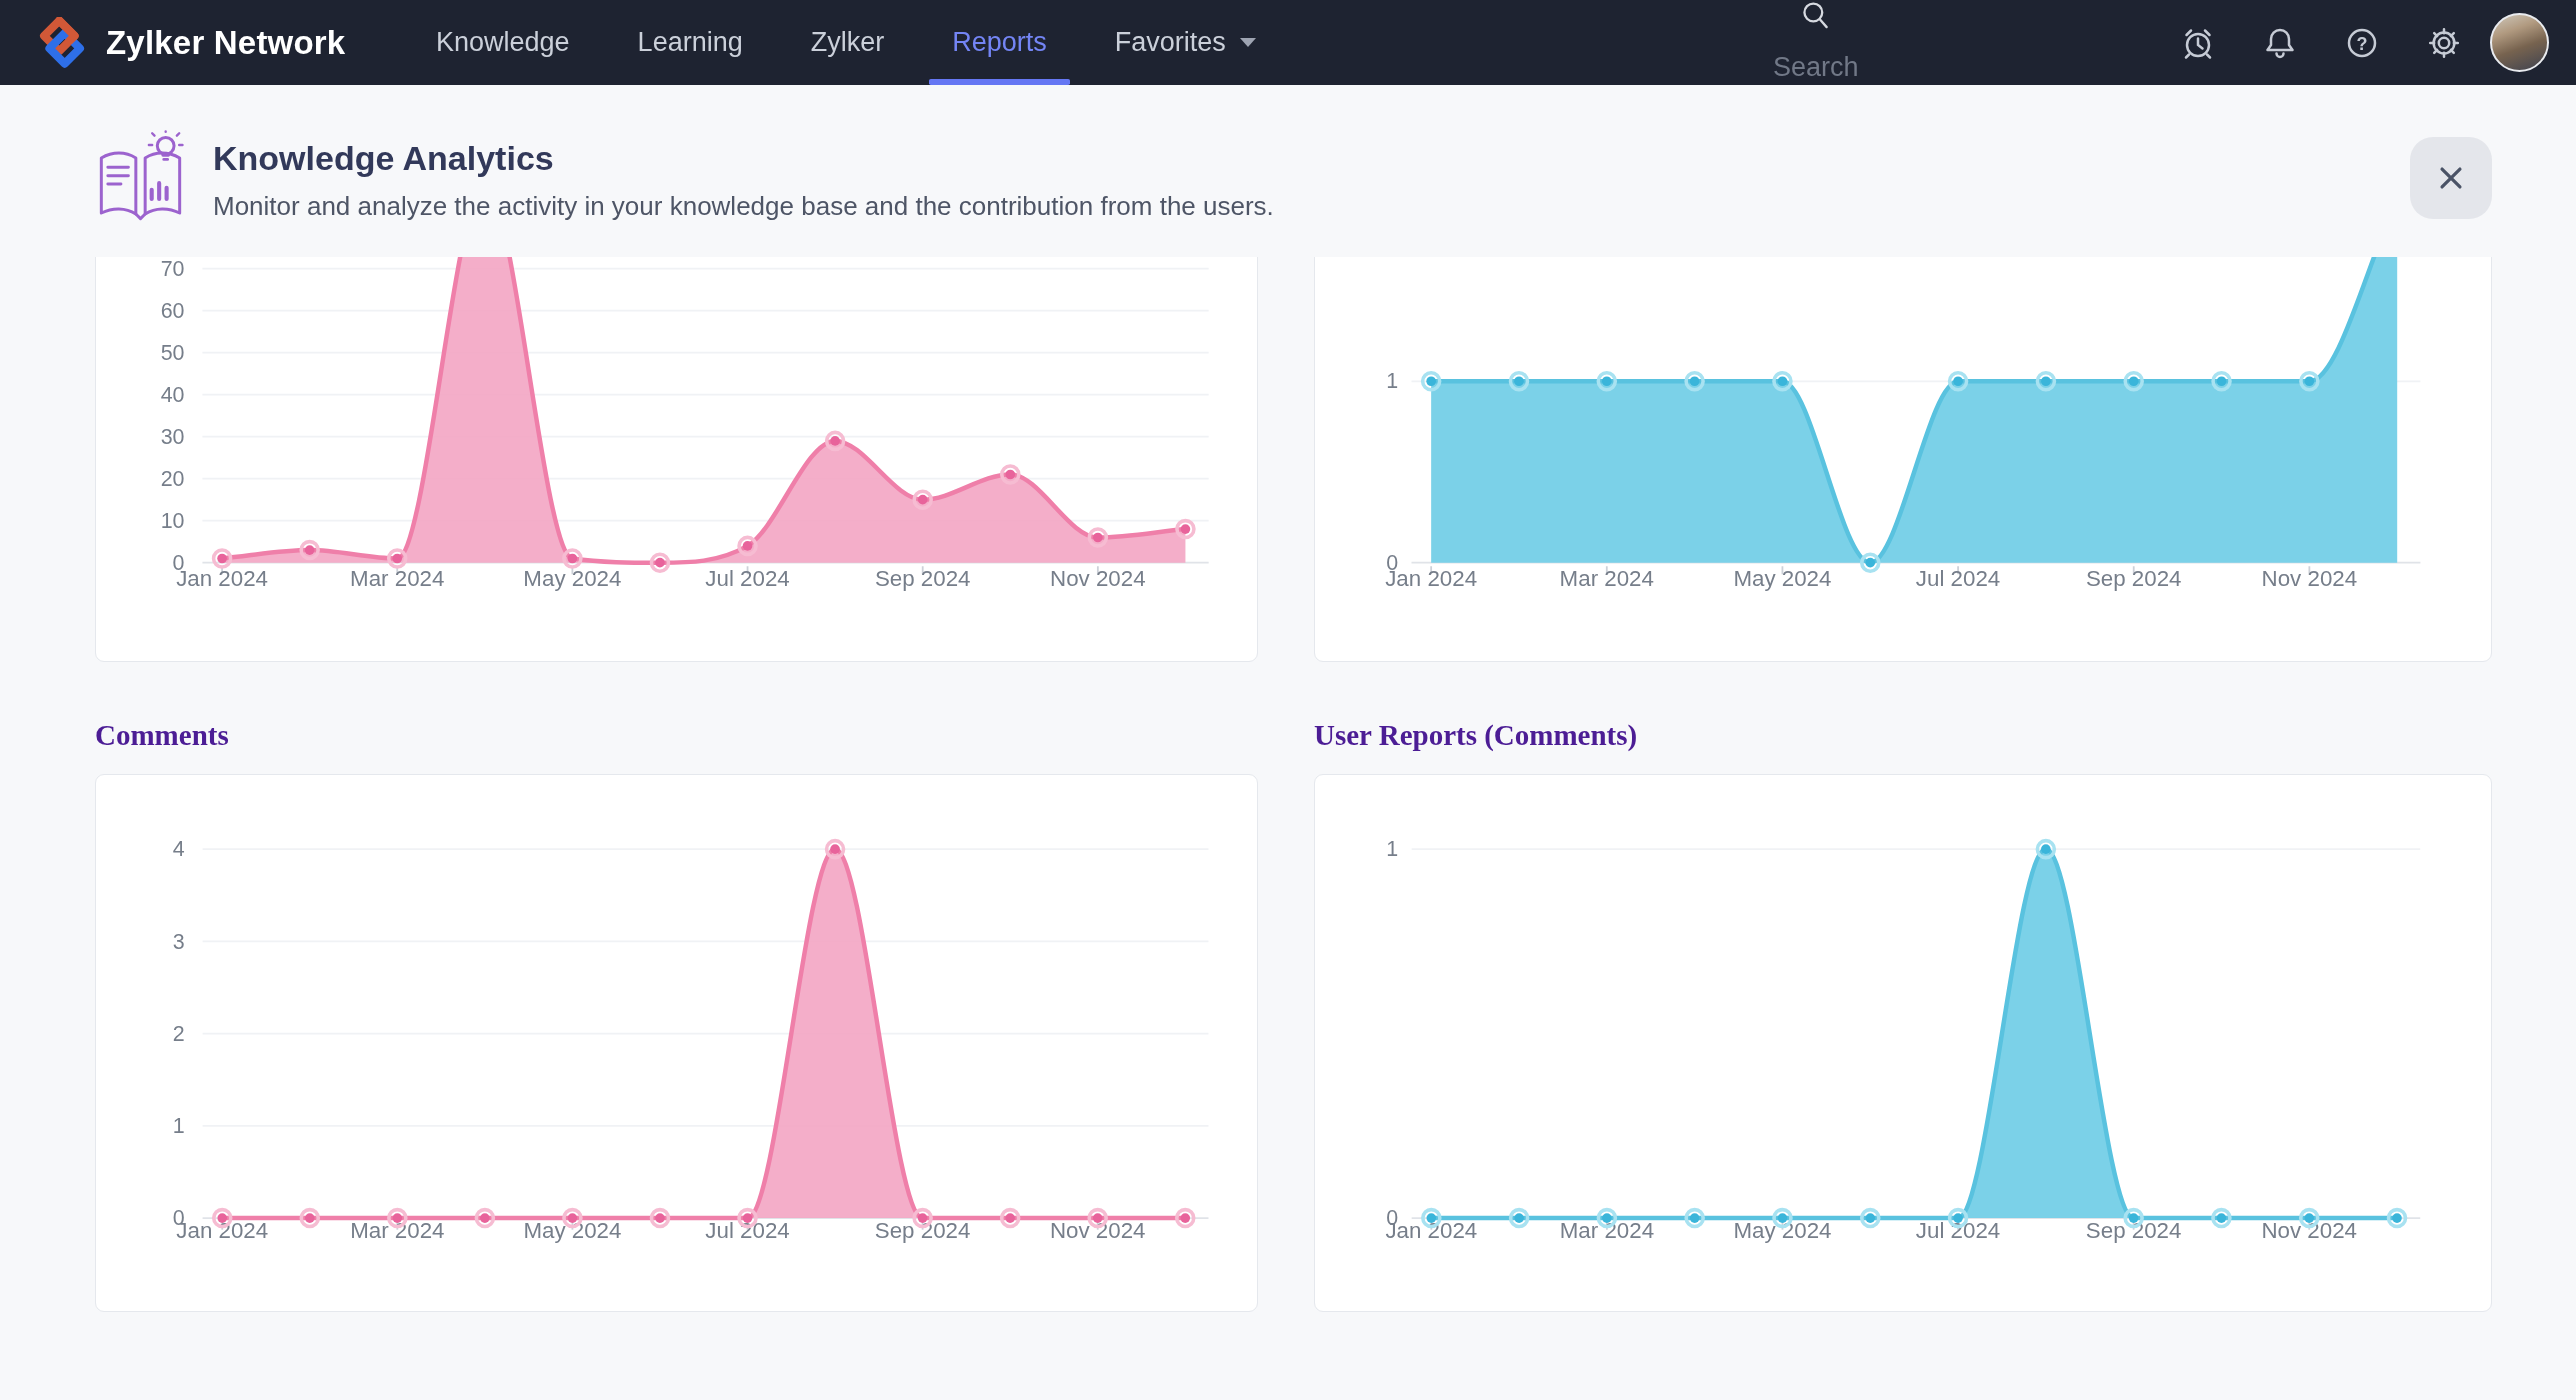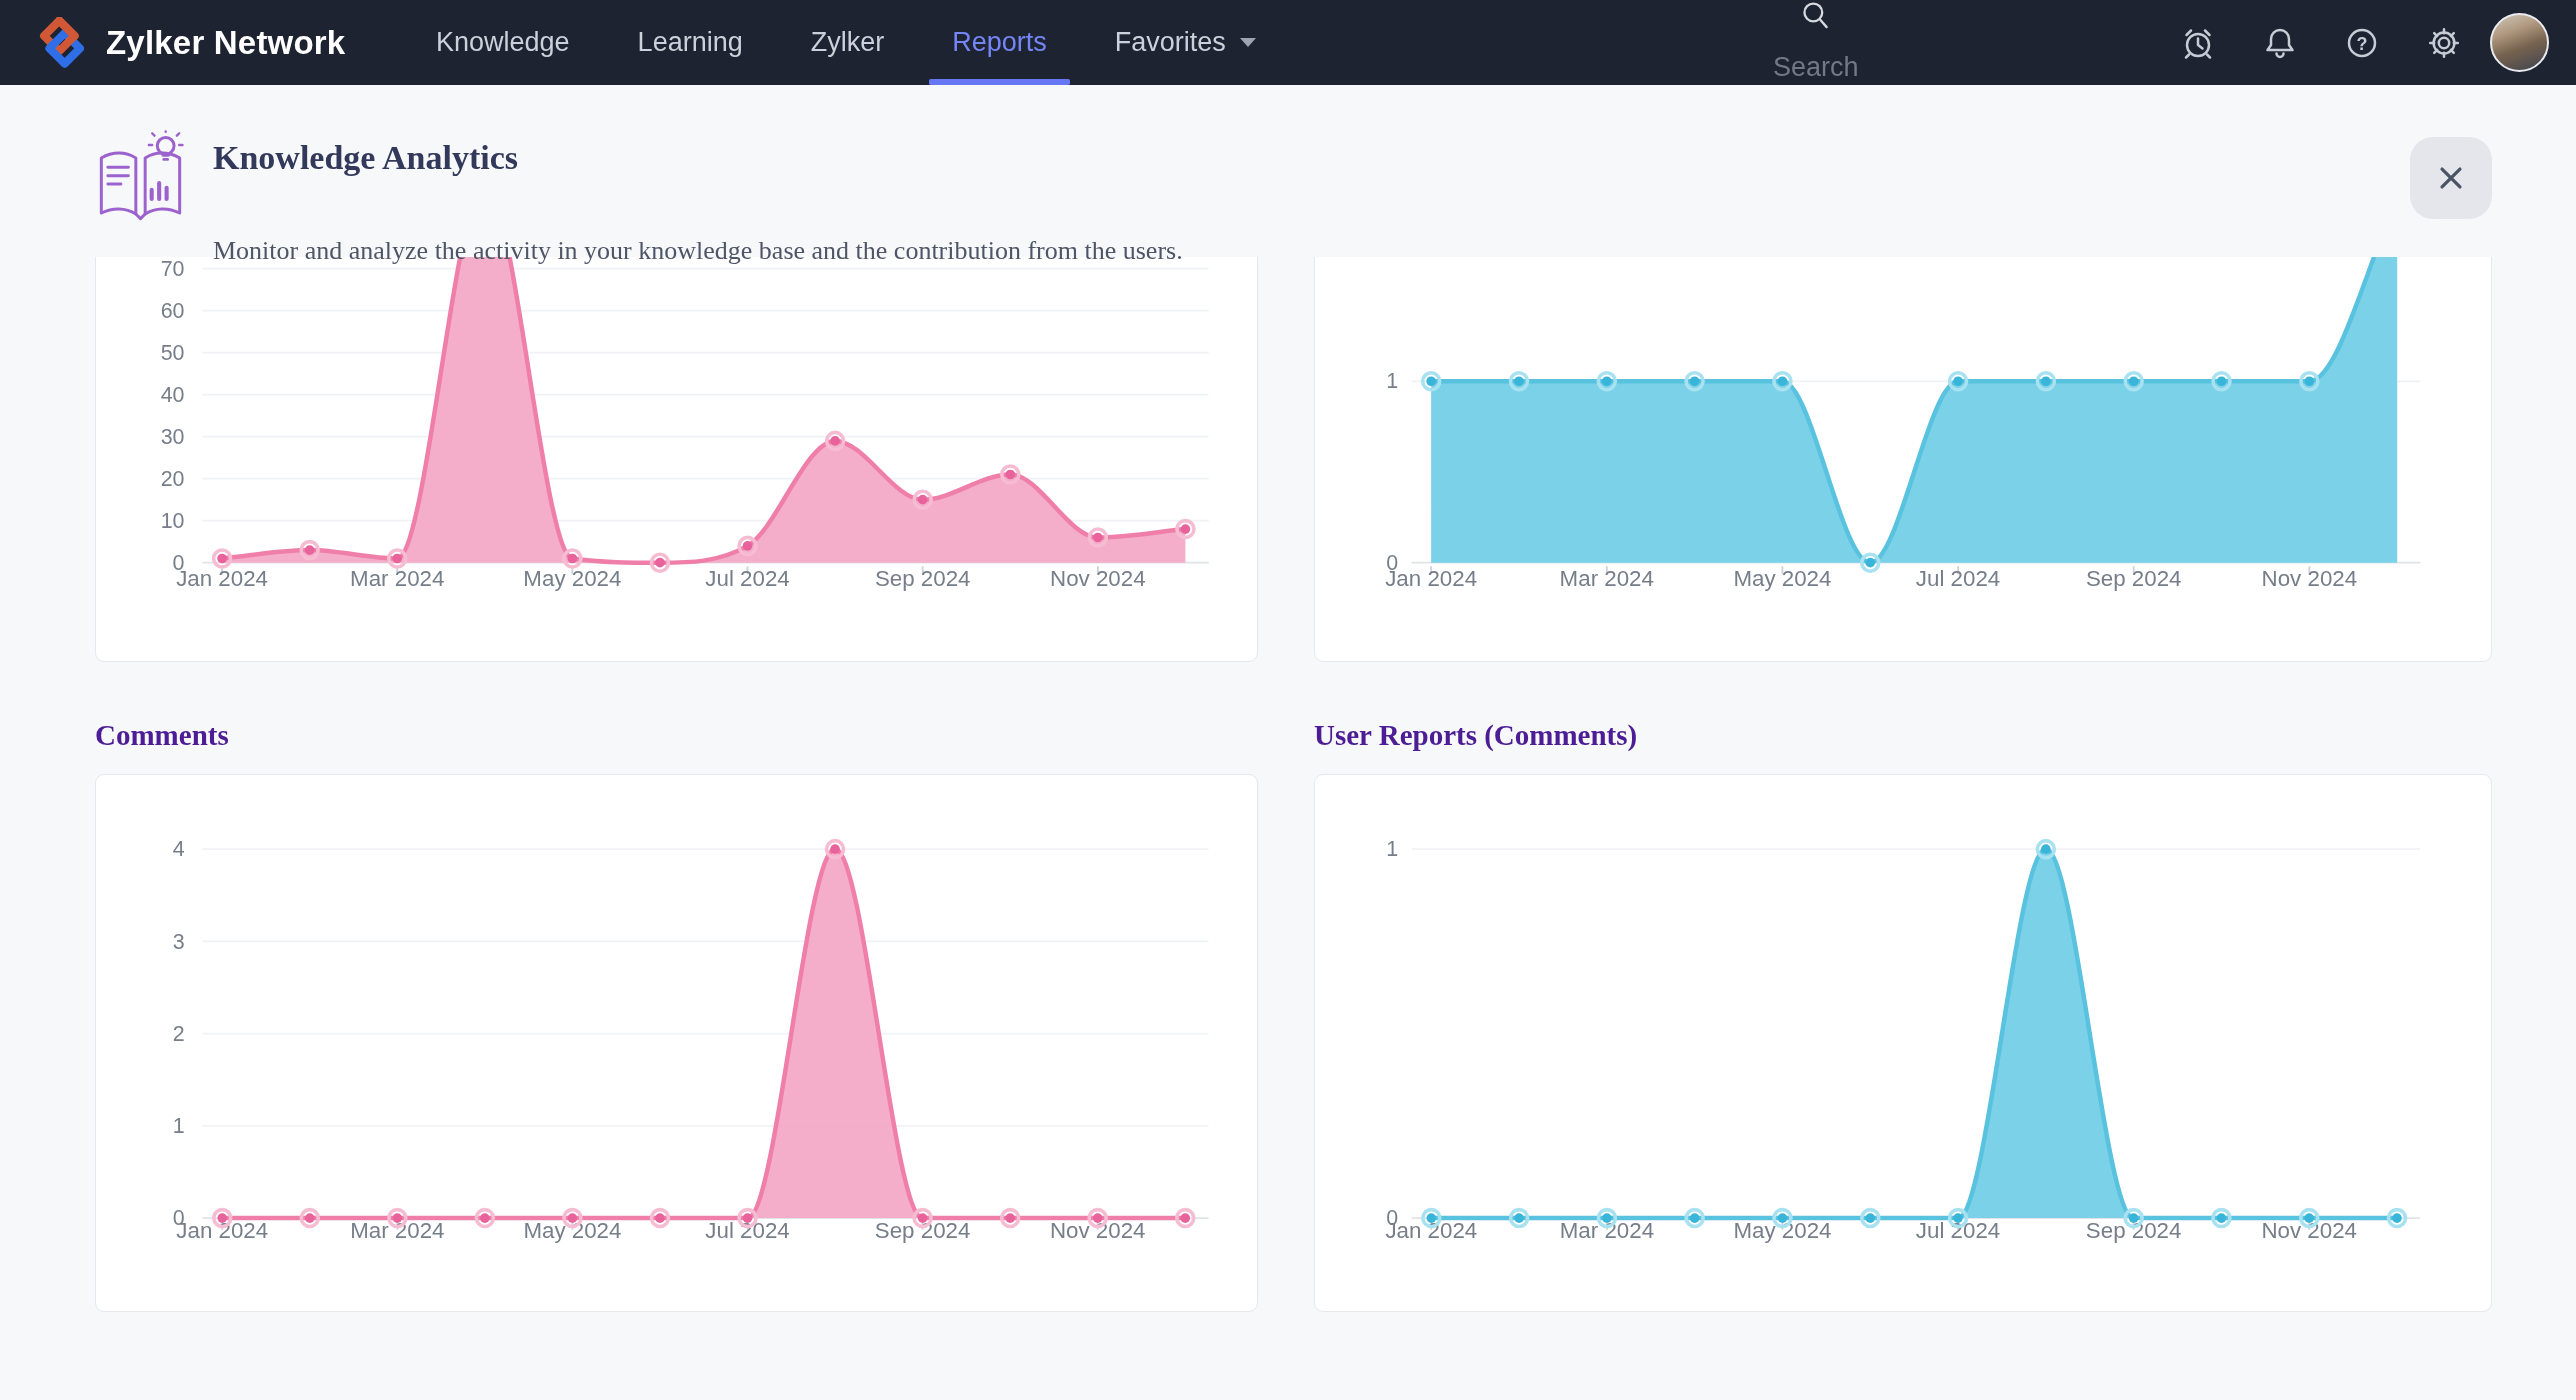--- a/index.html
+++ b/index.html
@@ -20,24 +20,24 @@
   .nav-search .ph { font-size:27px; color:#717887; }
   .nav-icons { position:absolute; left:2181px; top:0; height:85px; display:flex; align-items:center; gap:48px; }
   .icon-btn { width:34px; height:34px; display:flex; align-items:center; justify-content:center; cursor:pointer; background:none; border:none; }
   .avatar { position:absolute; left:2490px; top:13.4px; width:59px; height:59px; border-radius:50%;
             border:2.7px solid #E9EBEF; cursor:pointer;
             background:linear-gradient(160deg,#cfc9bd 0%,#b19a80 30%,#77634f 58%,#3e4250 100%); }
 
   
   .main { position:relative; width:100%; height:1315px; background:#F7F8FA; }
 
-  .page-header { position:absolute; top:0; left:0; right:0; height:172px; background:#F7F8FA; z-index:10;font-family:Liberation Serif, serif; }
+  .page-header { position:absolute; top:0; left:0; right:0; height:172px; background:#F7F8FA; z-index:10; }
   .kb-icon { position:absolute; left:92px; top:45px; }
   .page-title { position:absolute; left:213px; top:54px; font-size:34px; font-weight:700; color:#32395A; }
-  .page-subtitle { position:absolute; left:213px; top:106px; font-size:26px; color:#4E5566;margin-top:45px; }
+  .page-subtitle { position:absolute; left:213px; top:106px; font-size:26px; color:#4E5566; }
   .close-btn { position:absolute; right:84px; top:52px; width:82px; height:82px; border-radius:23px;
                background:#E4E6EB; border:none; display:flex; align-items:center; justify-content:center; cursor:pointer; }
 
   .card { position:absolute; background:#FFFFFF; border:0.9px solid #E5E8ED; border-radius:9px; overflow:hidden; z-index:1; }
   .card svg { position:absolute; inset:0; width:100%; height:100%; display:block; }
   #card-0 { left:95px; top:11.7px;  width:1163px; height:565px; }
   #card-1 { left:1314px; top:11.7px; width:1178px; height:565px; }
   #card-2 { left:95px; top:689px; width:1163px; height:538px; }
   #card-3 { left:1314px; top:689px; width:1178px; height:538px; }
 

